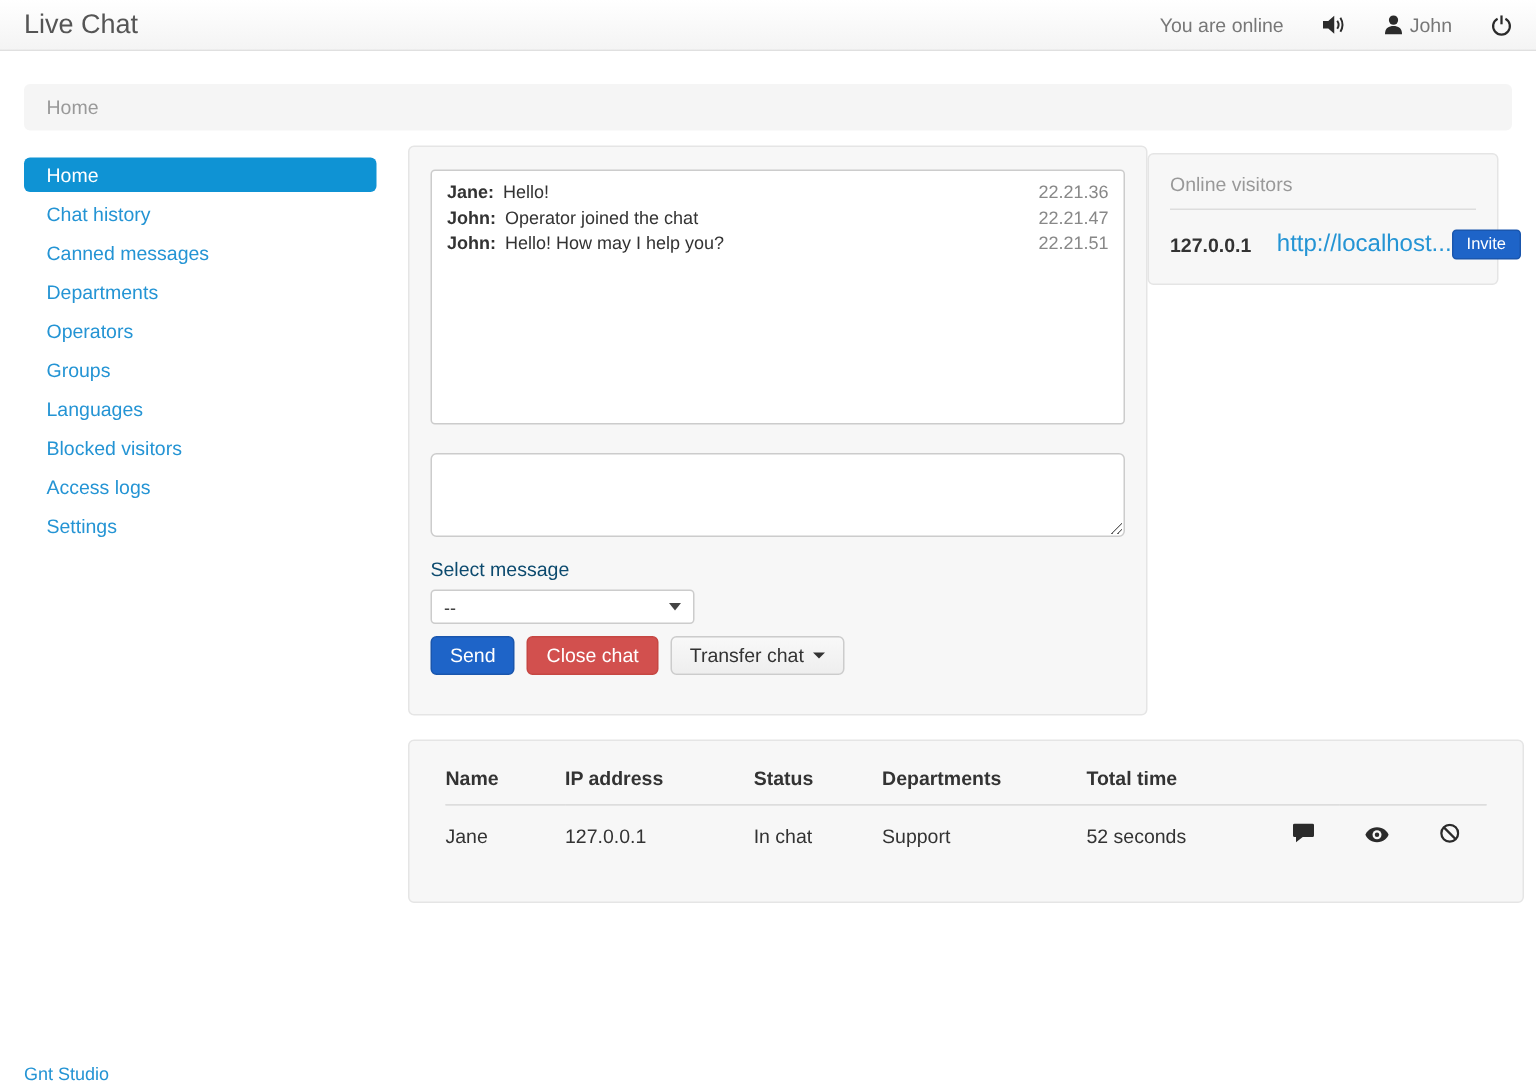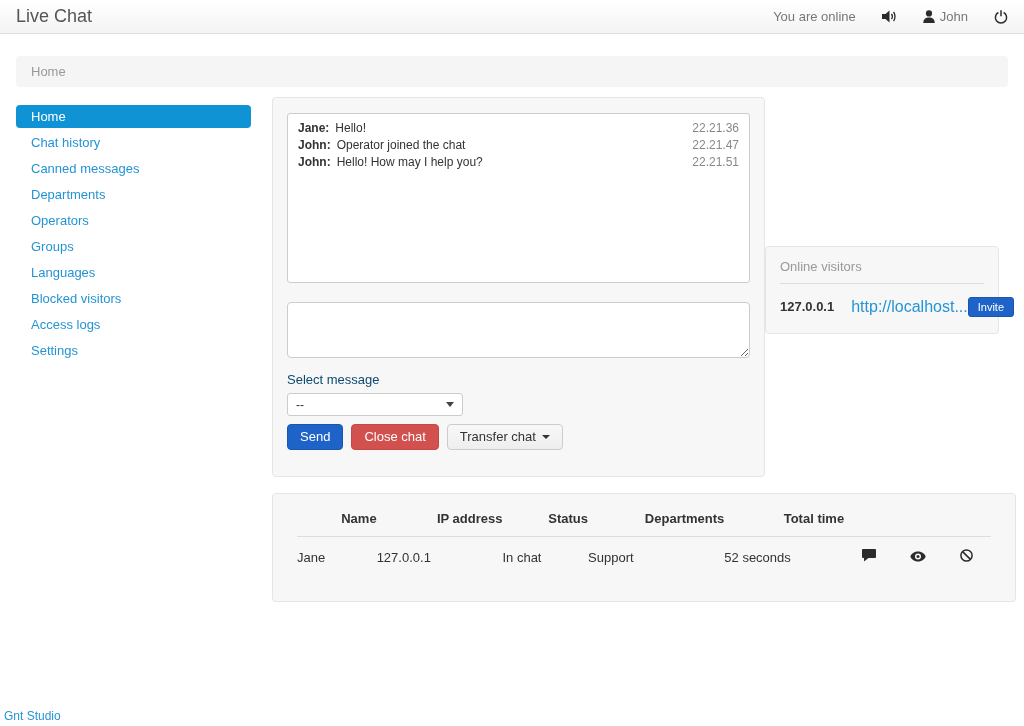--- a/index.html
+++ b/index.html
@@ -29,21 +29,21 @@
   .content { display:flex; margin:10px 16px 0; }
   .sidebar { width:235px; flex:none; padding-top:8px; }
   .sidebar ul { list-style:none; }
   .sidebar li { margin-bottom:3px; }
   .sidebar a {
     display:block; padding:4px 15px; font-size:13px; text-decoration:none;
     color:#2494d4; border-radius:4px; cursor:pointer;
   }
   .sidebar a.active { background:#0f93d4; color:#ffffff; }
   .main-right { margin-left:21px; width:744px; }
-  .top-row { display:flex; align-items:center; }
+  .top-row { display:flex; align-items:flex-start; }
   .well {
     background:#f7f7f7; border:1px solid #e5e5e5; border-radius:4px;
   }
   
   .chat-panel { width:493px; height:380px; padding:15px 14px; flex:none; }
   .chat-box {
     background:#fff; border:1px solid #ccc; border-radius:3px;
     height:170px; padding:6px 10px; overflow:hidden; font-size:12px;
   }
   .chat-line { display:flex; line-height:17px; }
@@ -81,27 +81,27 @@
   .visitor-ip { font-weight:bold; color:#333; font-size:13px; }
   .visitor-link { margin-left:17px; color:#2494d4; font-size:16px; text-decoration:none; cursor:pointer; }
   .btn-invite {
     margin-left:auto; background:#1e64c8; border:1px solid #1a56ad; color:#fff;
     font-size:11px; padding:3px 9px; border-radius:3px; cursor:pointer;
     font-family:"Liberation Sans", sans-serif;
   }
   
   .table-panel { margin-top:16px; width:744px; height:109px; padding:0 24px; overflow:hidden; }
   table { width:100%; border-collapse:collapse; font-size:13px; color:#333; }
-  th { text-align:right; font-weight:bold; padding:17px 0 10px; border-bottom:1px solid #ddd; }
+  th { text-align:left; font-weight:bold; padding:17px 0 10px; border-bottom:1px solid #ddd; }
   td { padding:12px 0 10px; }
   .icon-cell { text-align:center; width:50px; }
   .row-icon { cursor:pointer; display:inline-block; }
   .row-icon svg { display:block; margin:0 auto; }
   
-  .footer { position:absolute; left:4px; bottom:3px; font-size:12px; }
+  .footer { position:absolute; left:16px; bottom:3px; font-size:12px; }
   .footer a { color:#2494d4; text-decoration:none; cursor:pointer; }
 </style>
 </head>
 <body>
 
 <div class="navbar">
   <div class="brand">Live Chat</div>
   <div class="nav-right">
     <div class="nav-item">You are online</div>
     <div class="nav-item nav-icon">

